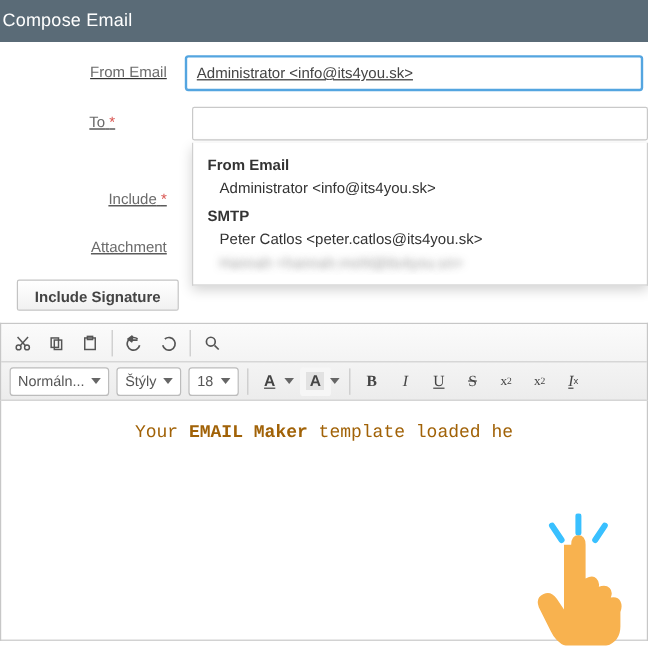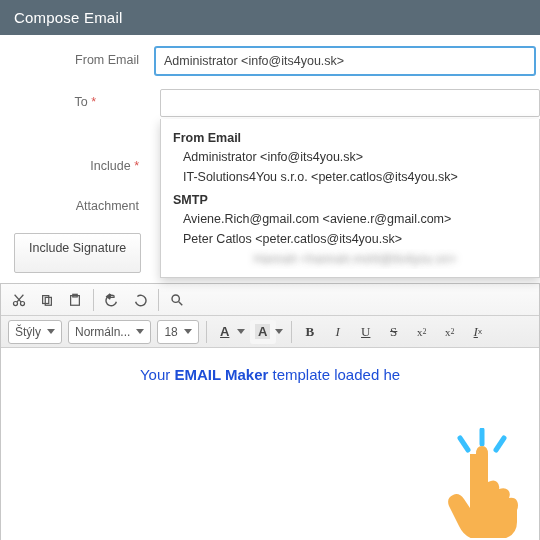--- a/index.html
+++ b/index.html
@@ -1,50 +1,50 @@
 <!DOCTYPE html>
 <html><head>
 <meta charset="utf-8">
 <style>
   * { box-sizing: border-box; }
   html, body { margin:0; padding:0; font-family: -apple-system, Helvetica, Arial, sans-serif; font-size:13px; color:#333; background:#fff; }
   .canvas { width:540px; height:540px; position:relative; overflow:hidden; background:#fff; }
-  .header { background:#5a6b77; color:#fff; padding:9px 14px; font-size:15px; font-weight:400; letter-spacing:.2px; }
+  .header { background:#5a6b77; color:#fff; padding:9px 2px; font-size:15px; font-weight:400; letter-spacing:.2px; }
   .form { padding:12px 0 0 0; }
-  .row { display:flex; align-items:flex-start; margin-bottom:14px; }
+  .row { display:flex; align-items:flex-start; margin-bottom:14px;text-decoration:underline; }
   .lab { width:155px; text-align:right; padding-right:16px; color:#6b6b6b; font-size:12.5px; line-height:26px; }
   .req { color:#d9534f; }
   .field { flex:1 1 auto; position:relative; }
   .ctrl { width:380px; height:28px; border:1px solid #c9c9c9; background:#fff; padding:0 8px; font-size:12.5px; color:#444; line-height:26px; border-radius:2px; }
   .ctrl.focused { border-color:#54a5e0; box-shadow:0 0 0 1px #54a5e0; }
-  .btn { display:inline-block; height:40px; line-height:28px; padding:0 14px; border:1px solid #c3c3c3; background:linear-gradient(#fff,#f1f1f1); border-radius:2px; font-size:12.5px; color:#444; margin-left:14px; cursor:pointer; }
+  .btn { display:inline-block; height:26px; line-height:28px; padding:0 14px; border:1px solid #c3c3c3; background:linear-gradient(#fff,#f1f1f1); border-radius:2px; font-size:12.5px; color:#444; margin-left:14px; cursor:pointer;font-weight:bold; }
   
   .dd { position:absolute; top:30px; left:0; width:380px; background:#fff; border:1px solid #cfcfcf; border-top:none; box-shadow:0 4px 10px rgba(0,0,0,.18); padding:6px 0 8px; z-index:50; }
   .dd-hdr { font-weight:700; font-size:12.5px; color:#333; padding:6px 12px 2px; }
   .dd-item { font-size:12.5px; color:#333; padding:3px 12px 3px 22px; cursor:pointer; white-space:nowrap; overflow:hidden; text-overflow:ellipsis; }
-  .dd-item.blur { color:transparent; text-shadow:0 0 6px rgba(80,80,80,.55);text-align:center; }
+  .dd-item.blur { color:transparent; text-shadow:0 0 6px rgba(80,80,80,.55); }
   
   .toolbar { margin-top:44px; border:1px solid #c7c7c7; border-bottom:none; background:linear-gradient(#fbfbfb,#ececec); }
   .tb-row { display:flex; align-items:center; flex-wrap:nowrap; border-bottom:1px solid #cfcfcf; height:32px; padding:0 4px; overflow:hidden; }
   .tbbtn { width:26px; height:24px; display:flex; align-items:center; justify-content:center; font-size:13px; color:#444; border:1px solid transparent; border-radius:3px; margin:0 1px; cursor:pointer; }
   .tbbtn svg { width:14px; height:14px; display:block; }
   .tbbtn svg * { stroke:#555; }
   .trisplit { width:0; height:0; border-left:4px solid transparent; border-right:4px solid transparent; border-top:5px solid #666; margin:0 4px 0 -2px; }
   .tbsep { width:1px; height:22px; background:#c7c7c7; margin:0 4px; }
   .combo { height:24px; border:1px solid #bcbcbc; border-radius:3px; background:#fff; display:flex; align-items:center; padding:0 6px; margin:0 3px; font-size:12px; color:#555; cursor:pointer; }
   .combo .caret { margin-left:6px; width:0; height:0; border-left:4px solid transparent; border-right:4px solid transparent; border-top:5px solid #666; }
   .ibold { font-weight:700; font-family:Georgia, serif; }
   .iital { font-style:italic; font-family:Georgia, serif; }
   .iund { text-decoration:underline; font-family:Georgia, serif; }
   .istr { text-decoration:line-through; font-family:Georgia, serif; }
   .isup { font-family:Georgia, serif; font-size:11px; }
   .isup sup, .isub sub { font-size:8px; }
   .isub { font-family:Georgia, serif; font-size:11px; }
   
-  .editor { border:1px solid #c7c7c7; border-top:none; height:200px; padding:18px; font-family:Liberation Sans, sans-serif; font-size:15px; color:#1d4ed8; text-align:center; }
+  .editor { border:1px solid #c7c7c7; border-top:none; height:200px; padding:18px; font-family:Liberation Mono, monospace; font-size:15px; color:#a16207; text-align:center; }
   
   .finger { position:absolute; right:8px; bottom:2px; width:100px; height:110px; pointer-events:none; }
   .rays line { stroke:#39c0ff; stroke-width:5; stroke-linecap:round; }
   .palm { fill:#f8b24f; }
 </style>
 </head>
 <body>
 <div class="canvas">
 
 <div class="header">Compose Email</div>
@@ -61,23 +61,21 @@
 
   <div class="row" style="position:relative;gap:48px;">
     <div class="lab">
       <span>To</span> <span class="req">*</span>
     </div>
     <div class="field">
       <div class="ctrl"></div>
       <div class="dd">
         <div class="dd-hdr">From Email</div>
         <div class="dd-item">Administrator &lt;info@its4you.sk&gt;</div>
-        <div class="dd-item">IT-Solutions4You s.r.o. &lt;peter.catlos@its4you.sk&gt;</div>
         <div class="dd-hdr">SMTP</div>
-        <div class="dd-item">Aviene.Rich@gmail.com &lt;aviene.r@gmail.com&gt;</div>
         <div class="dd-item">Peter Catlos &lt;peter.catlos@its4you.sk&gt;</div>
         <div class="dd-item blur">Hannah &lt;hannah.mohl@its4you.sn&gt;</div>
       </div>
     </div>
   </div>
 
   <div class="row" style="margin-top:36px;">
     <div class="lab">
       <span>Include</span> <span class="req">*</span>
     </div>
@@ -130,25 +128,25 @@
     <div class="tbsep"></div>
     <div class="tbbtn">
           <svg viewBox="0 0 16 16" fill="none" stroke-width="1.6">
             <circle cx="6.5" cy="6.5" r="4.2"></circle>
             <line x1="10" y1="10" x2="14" y2="14"></line>
           </svg>
         </div>
   </div>
   <div class="tb-row">
     <div class="combo">
-          <span>Štýly</span>
+          <span>Normáln...</span>
           <span class="caret"></span>
         </div>
     <div class="combo">
-          <span>Normáln...</span>
+          <span>Štýly</span>
           <span class="caret"></span>
         </div>
     <div class="combo">
           <span>18</span>
           <span class="caret"></span>
         </div>
     <div class="tbsep"></div>
     <div class="tbbtn">
           <span style="text-decoration:underline; font-weight:600;">A</span>
         </div>

